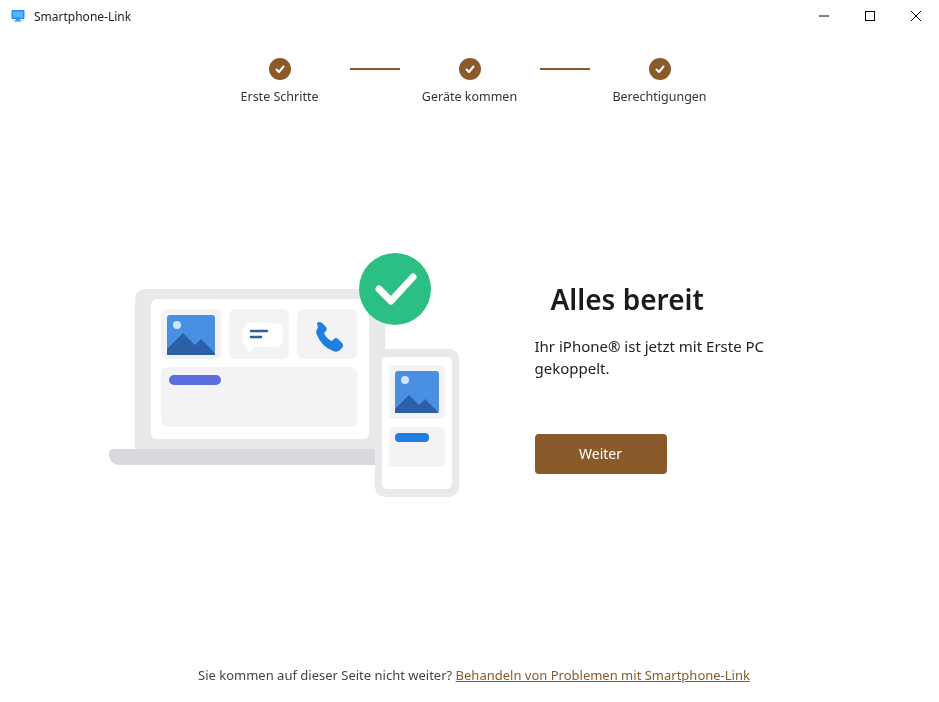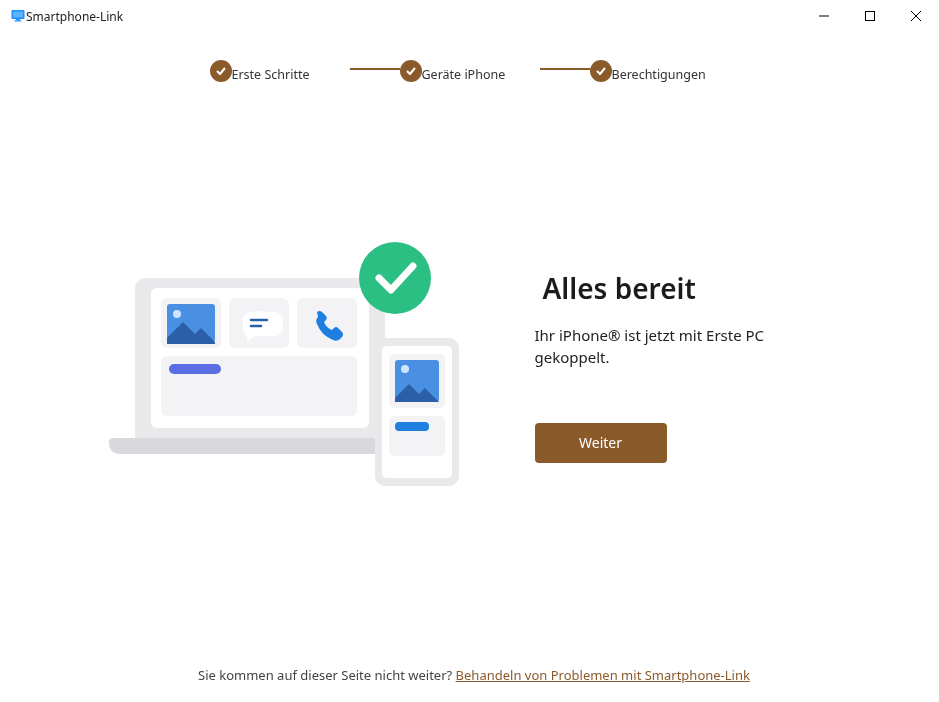--- a/index.html
+++ b/index.html
@@ -19,51 +19,51 @@
     color:var(--text);
     display:flex;flex-direction:column;
     overflow:hidden;
   }
   
   .titlebar{
     display:flex;align-items:center;justify-content:space-between;
     height:32px;padding-left:10px;
     font-size:12px;color:#222;
   }
-  .titlebar-left{display:flex;align-items:center;}
+  .titlebar-left{display:flex;align-items:center;gap:8px;}
   .app-icon{width:16px;height:16px;display:flex;align-items:center;justify-content:center;}
   .win-controls{display:flex;}
   .win-btn{width:46px;height:32px;display:flex;align-items:center;justify-content:center;color:#000;}
 
   
   .stepper{
     margin:26px auto 0;display:flex;align-items:flex-start;justify-content:center;
     width:520px;
   }
   .step{
-    display:flex;flex-direction:row;align-items:center;width:140px;
+    display:flex;flex-direction:column;align-items:center;width:140px;
   }
   .step-dot{
     width:22px;height:22px;border-radius:50%;background:var(--accent);
     display:flex;align-items:center;justify-content:center;color:#fff;flex-shrink:0;
   }
   .step-label{font-size:12.5px;color:#333;margin-top:8px;text-align:center;}
   .step-line{
     height:2px;background:var(--accent);flex:1;margin-top:10px;
   }
 
   
   .content{
     flex:1;display:flex;align-items:center;justify-content:center;gap:70px;
     padding:0 60px;
   }
   .illustration{width:360px;height:260px;position:relative;}
 
   .text-col{max-width:360px;}
-  .headline{font-size:28px;font-weight:600;margin:0 8px 18px;line-height:1.2;}
+  .headline{font-size:28px;font-weight:600;margin:0 16px 18px;line-height:1.2;}
   .subhead{font-size:15px;line-height:1.5;color:#222;margin:0 0 54px;max-width:300px;}
 
   .primary-btn{
     background:var(--accent);color:#fff;border:none;
     padding:0 22px;height:40px;min-width:132px;
     font-size:14px;border-radius:4px;cursor:pointer;
     font-family:inherit;
   }
 
   
@@ -116,21 +116,21 @@
     </div>
     <div class="step-label">Erste Schritte</div>
   </div>
   <div class="step-line"></div>
   <div class="step">
     <div class="step-dot">
       <svg width="12" height="12" viewBox="0 0 12 12">
           <polyline points="2.5,6.5 5,9 9.5,3.5" fill="none" stroke="white" stroke-width="2" stroke-linecap="round" stroke-linejoin="round"></polyline>
         </svg>
     </div>
-    <div class="step-label">Geräte iPhone</div>
+    <div class="step-label">Geräte kommen</div>
   </div>
   <div class="step-line"></div>
   <div class="step">
     <div class="step-dot">
       <svg width="12" height="12" viewBox="0 0 12 12">
           <polyline points="2.5,6.5 5,9 9.5,3.5" fill="none" stroke="white" stroke-width="2" stroke-linecap="round" stroke-linejoin="round"></polyline>
         </svg>
     </div>
     <div class="step-label">Berechtigungen</div>
   </div>

